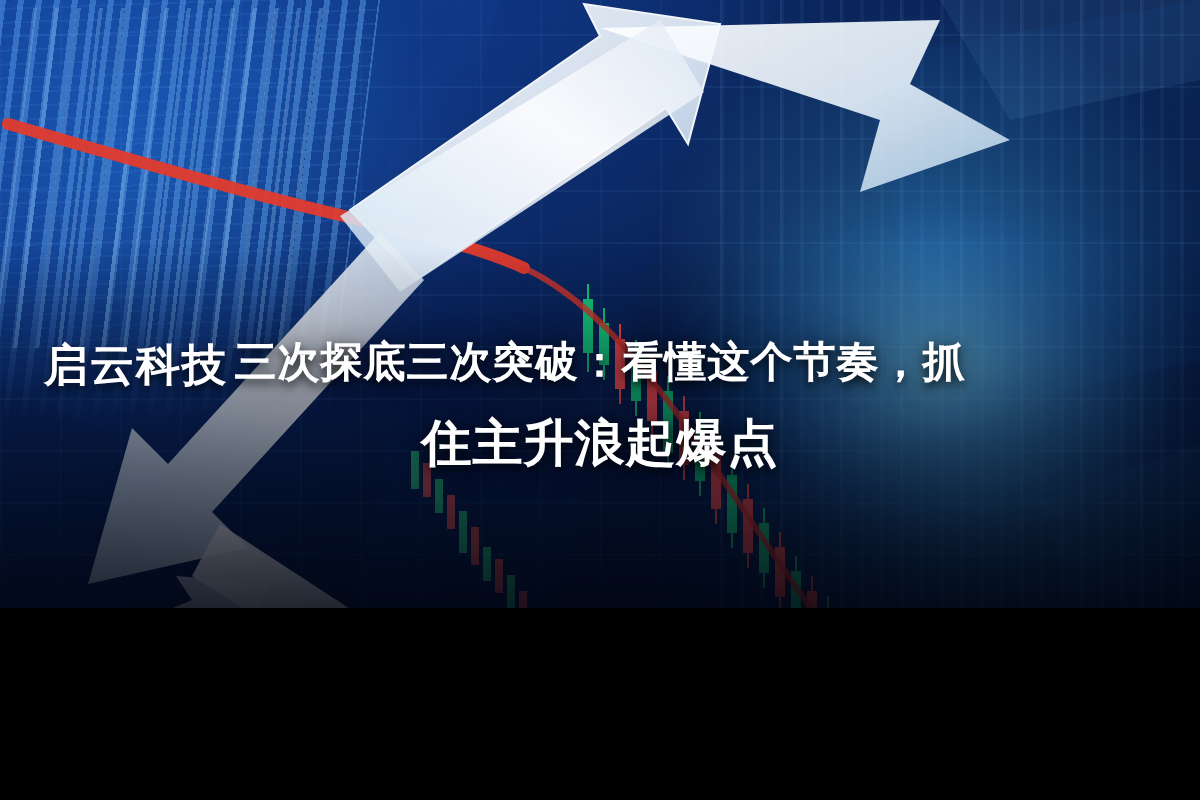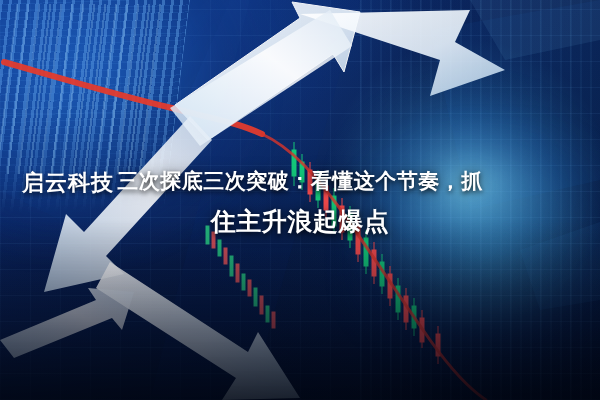--- a/index.html
+++ b/index.html
@@ -3,21 +3,21 @@
 <meta charset="utf-8">
 <style>
   html, body {
     margin: 0;
     padding: 0;
     background: #000;
   }
   #stage {
     position: relative;
     width: 600px;
-    height: 400px;
+    height: 304px;
     overflow: hidden;
     background: #14532d;
     font-family: "DejaVu Sans", sans-serif;
   }
 
   
   .bg-base {
     position: absolute;
     inset: 0;
     background:

